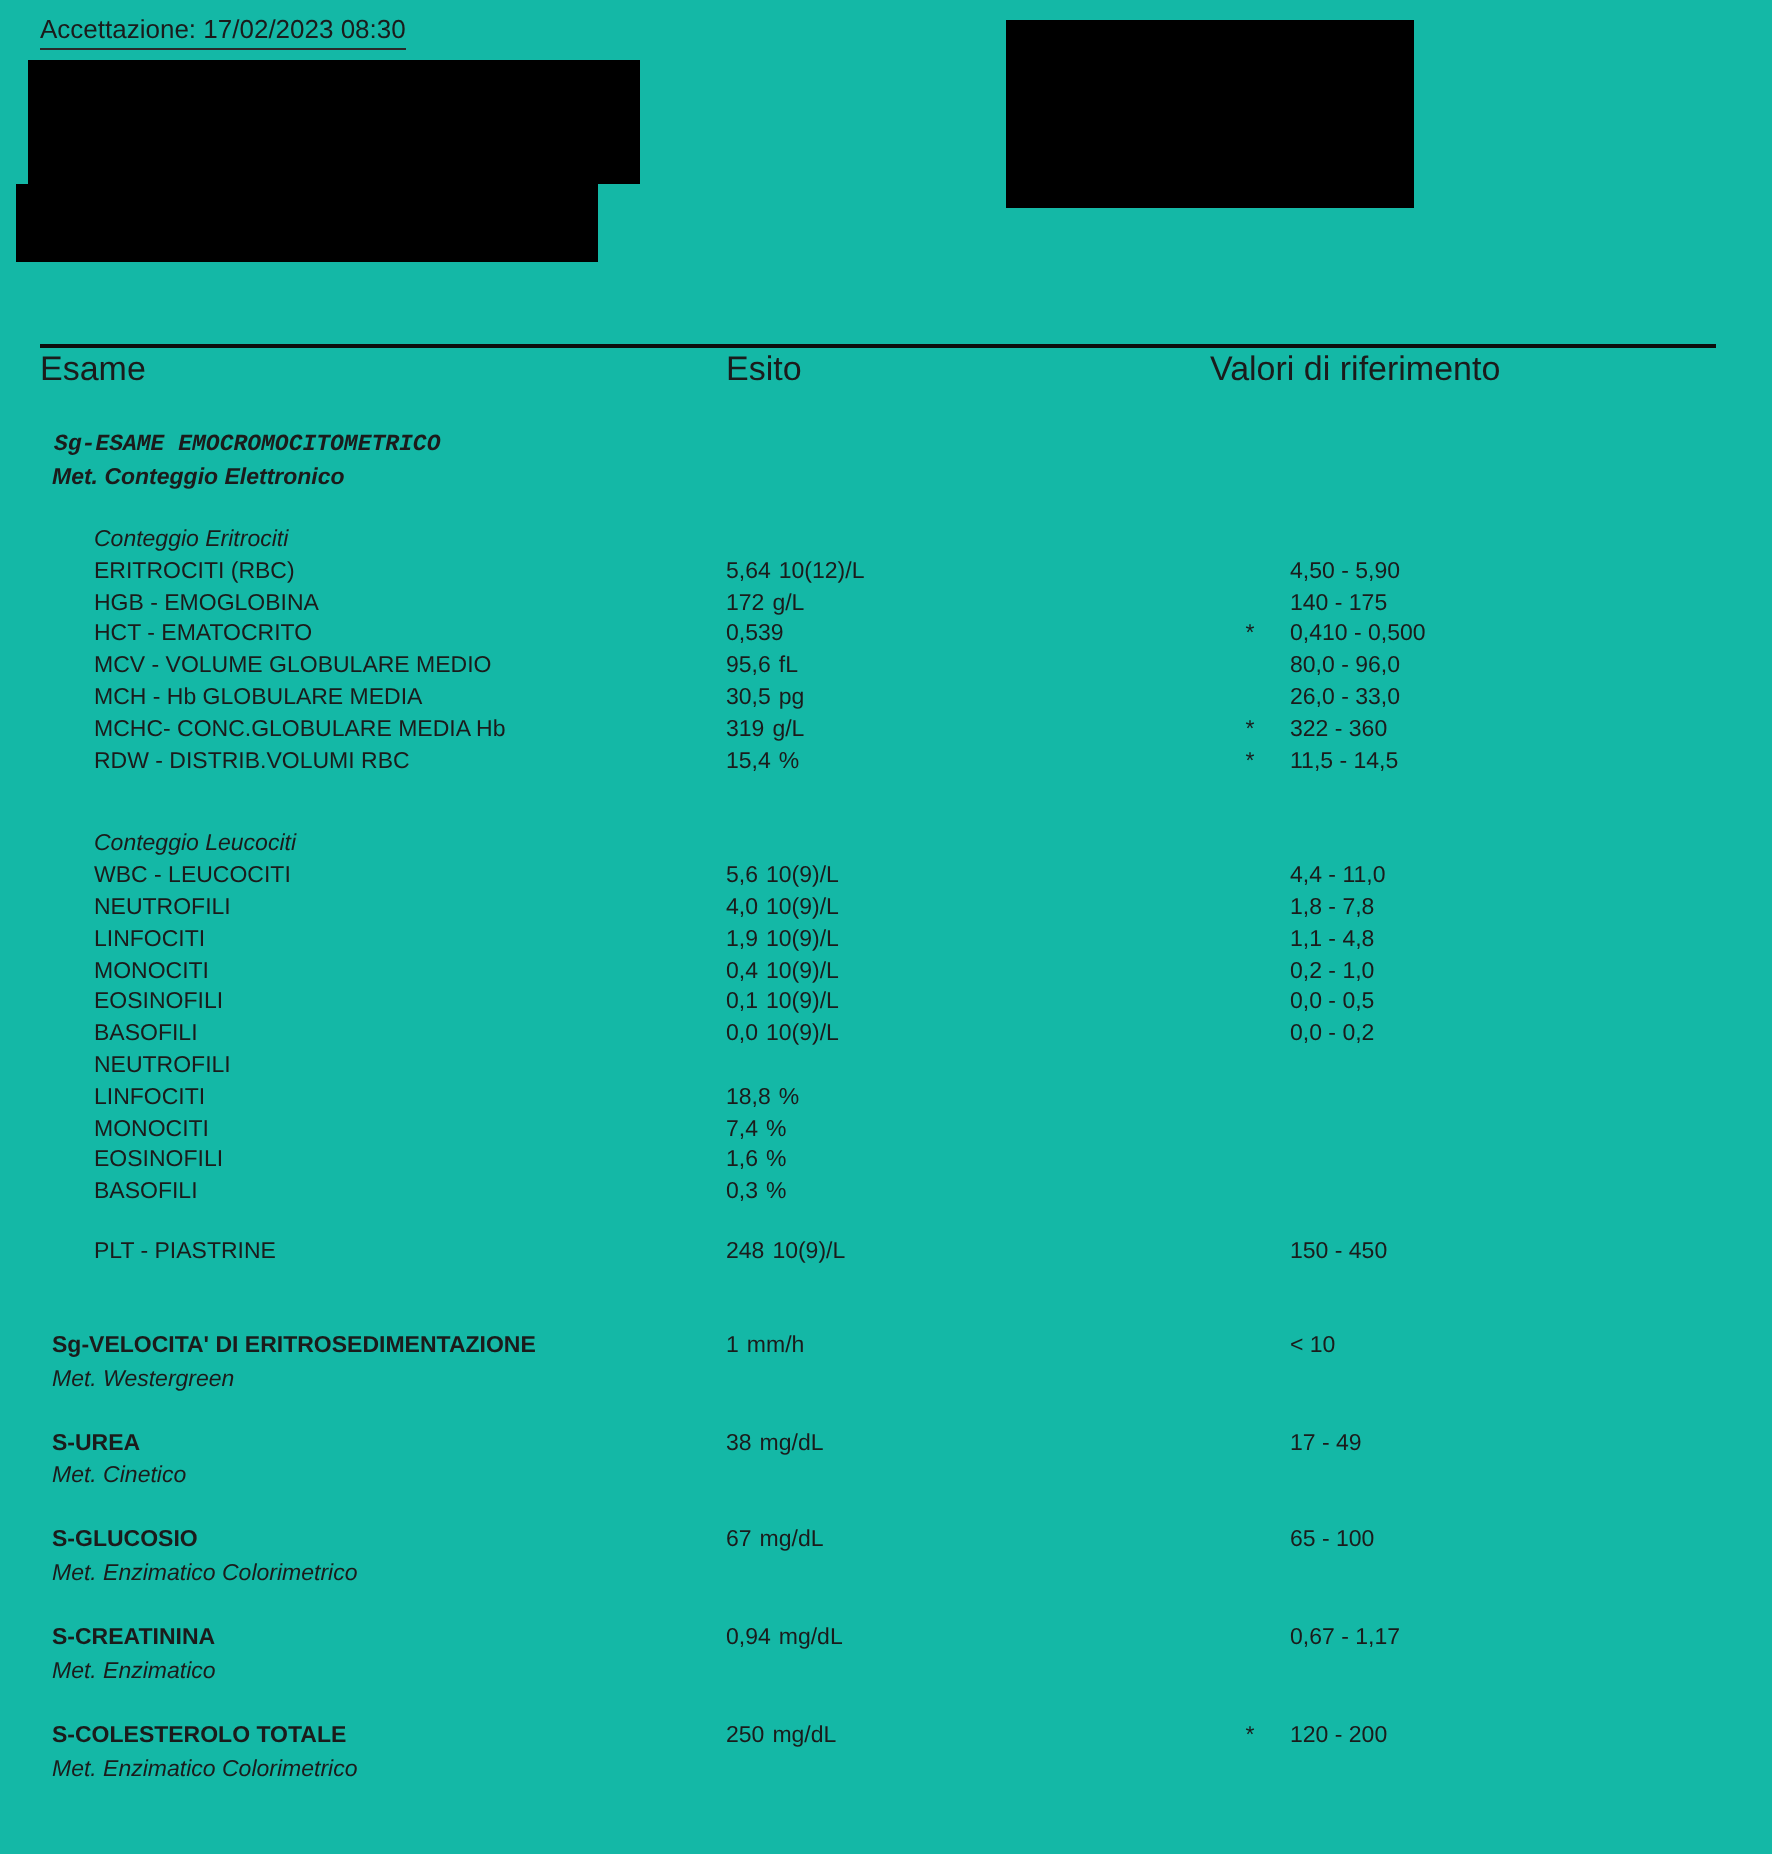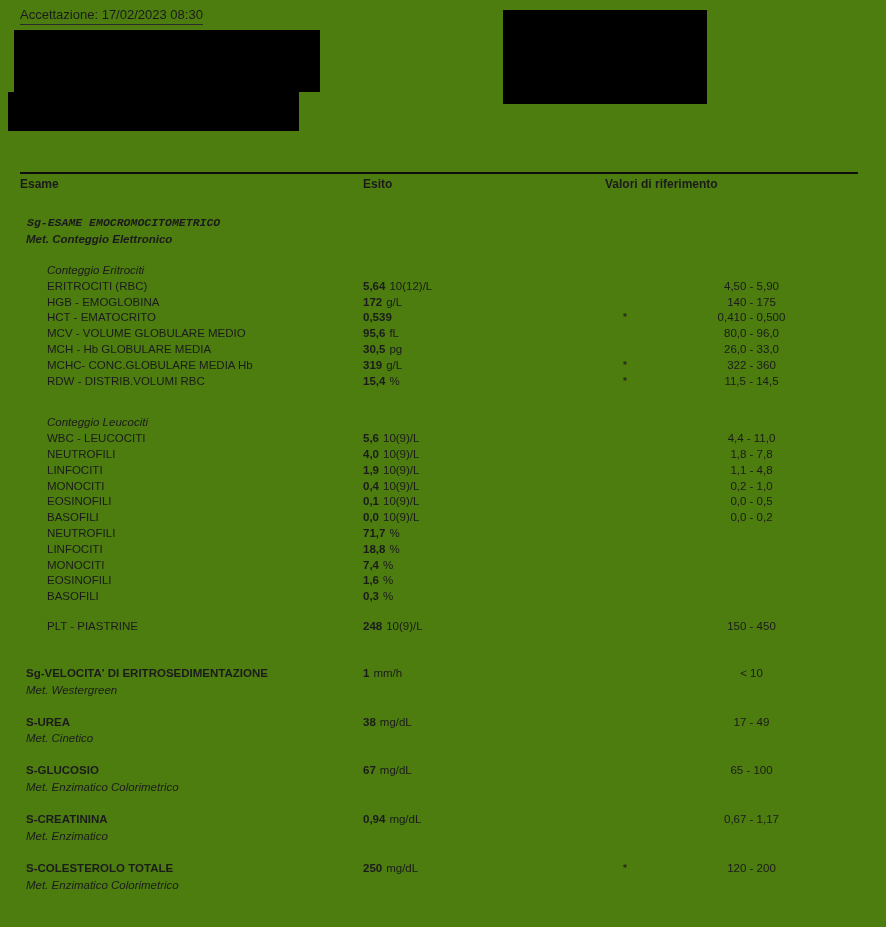--- a/index.html
+++ b/index.html
@@ -1,39 +1,39 @@
 <!DOCTYPE html>
 <html><head>
 <meta charset="utf-8">
 <style>
   html,body{margin:0;padding:0;background:#fff;}
   .page{
-    position:relative;width:886px;height:927px;background:#4d7c0f;overflow:hidden;
+    position:relative;width:886px;height:927px;background:#14b8a6;overflow:hidden;
     font-family:"Liberation Sans",sans-serif;color:#1b1b1b;
   }
   .acceptance{
     position:absolute;left:20px;top:7px;font-size:13px;
     padding-bottom:2px;border-bottom:1px solid #2a2a2a;white-space:nowrap;
   }
   .redact{position:absolute;background:#000;}
   .box-a{left:14px;top:30px;width:306px;height:62px;}
   .box-b{left:8px;top:92px;width:291px;height:39px;}
   .box-c{left:503px;top:10px;width:204px;height:94px;}
 
   .table{position:absolute;left:20px;top:172px;width:838px;}
   .grid{display:grid;grid-template-columns:343px 242px 40px 1fr;}
-  .thead{border-top:2px solid #0d0d0d;padding-top:3px;font-size:12px;line-height:15px;font-weight:bold;}
+  .thead{border-top:2px solid #0d0d0d;padding-top:3px;font-size:17px;line-height:15px;}
   .thead .refspan{grid-column:3/5;}
   .tbody{margin-top:23px;}
 
   .row{line-height:15.8px;font-size:11.5px;}
   .cell{overflow:visible;white-space:nowrap;}
   .cell.flag{text-align:center;}
-  .cell.ref{text-align:center;}
-  .num{font-weight:bold;}
+  .cell.ref{text-align:left;}
+  .num{font-weight:normal;}
   .unit{margin-left:4px;}
   .indent{padding-left:27px;}
 
   .sec-title{font-weight:bold;font-style:italic;font-size:11.5px;padding-left:7px;line-height:16px;font-family:Liberation Mono, monospace;}
   .sec-method{font-style:italic;font-size:11.5px;padding-left:6px;line-height:16px;font-weight:bold;}
   .group-title{font-style:italic;font-size:11.5px;padding-left:27px;line-height:15.8px;}
 
   .entry-group{margin-top:26px;}
   .entry-section + .entry-group{margin-top:16px;}
   .tbody > .entry-group:nth-child(4){margin-top:14px;}
@@ -141,21 +141,20 @@
             <div class="cell ref">0,0 - 0,5</div>
           </div>
           <div class="row grid">
             <div class="cell label indent">BASOFILI</div>
             <div class="cell value"><span class="num">0,0</span><span class="unit">10(9)/L</span></div>
             <div class="cell flag"></div>
             <div class="cell ref">0,0 - 0,2</div>
           </div>
           <div class="row grid">
             <div class="cell label indent">NEUTROFILI</div>
-            <div class="cell value"><span class="num">71,7</span><span class="unit">%</span></div>
             <div class="cell flag"></div>
             <div class="cell ref"></div>
           </div>
           <div class="row grid">
             <div class="cell label indent">LINFOCITI</div>
             <div class="cell value"><span class="num">18,8</span><span class="unit">%</span></div>
             <div class="cell flag"></div>
             <div class="cell ref"></div>
           </div>
           <div class="row grid">

